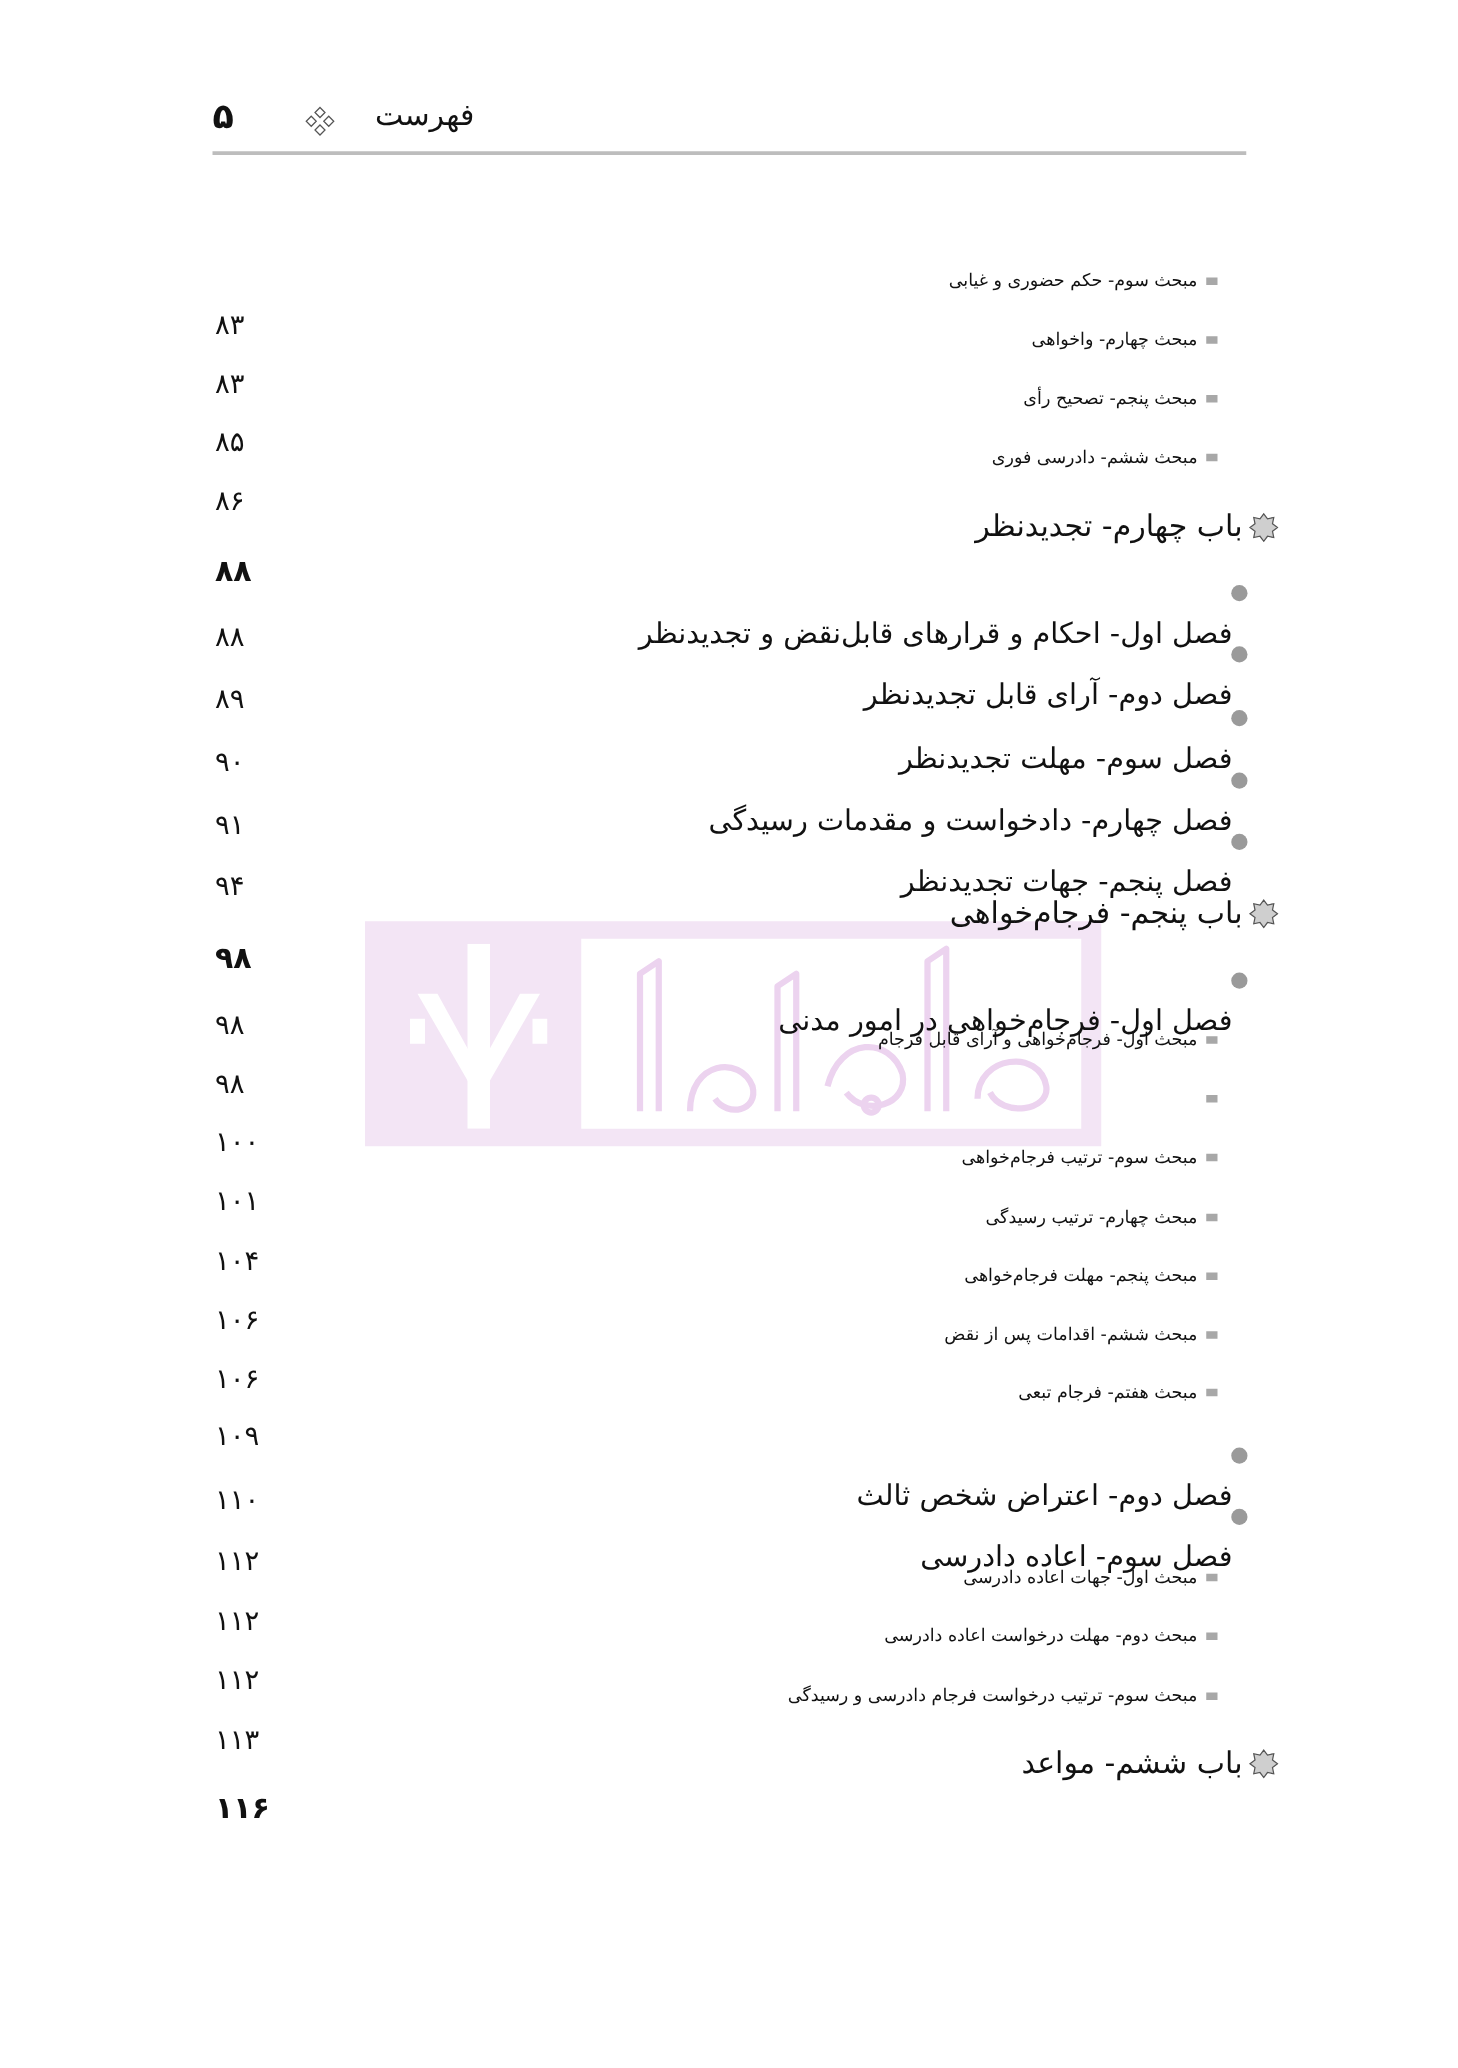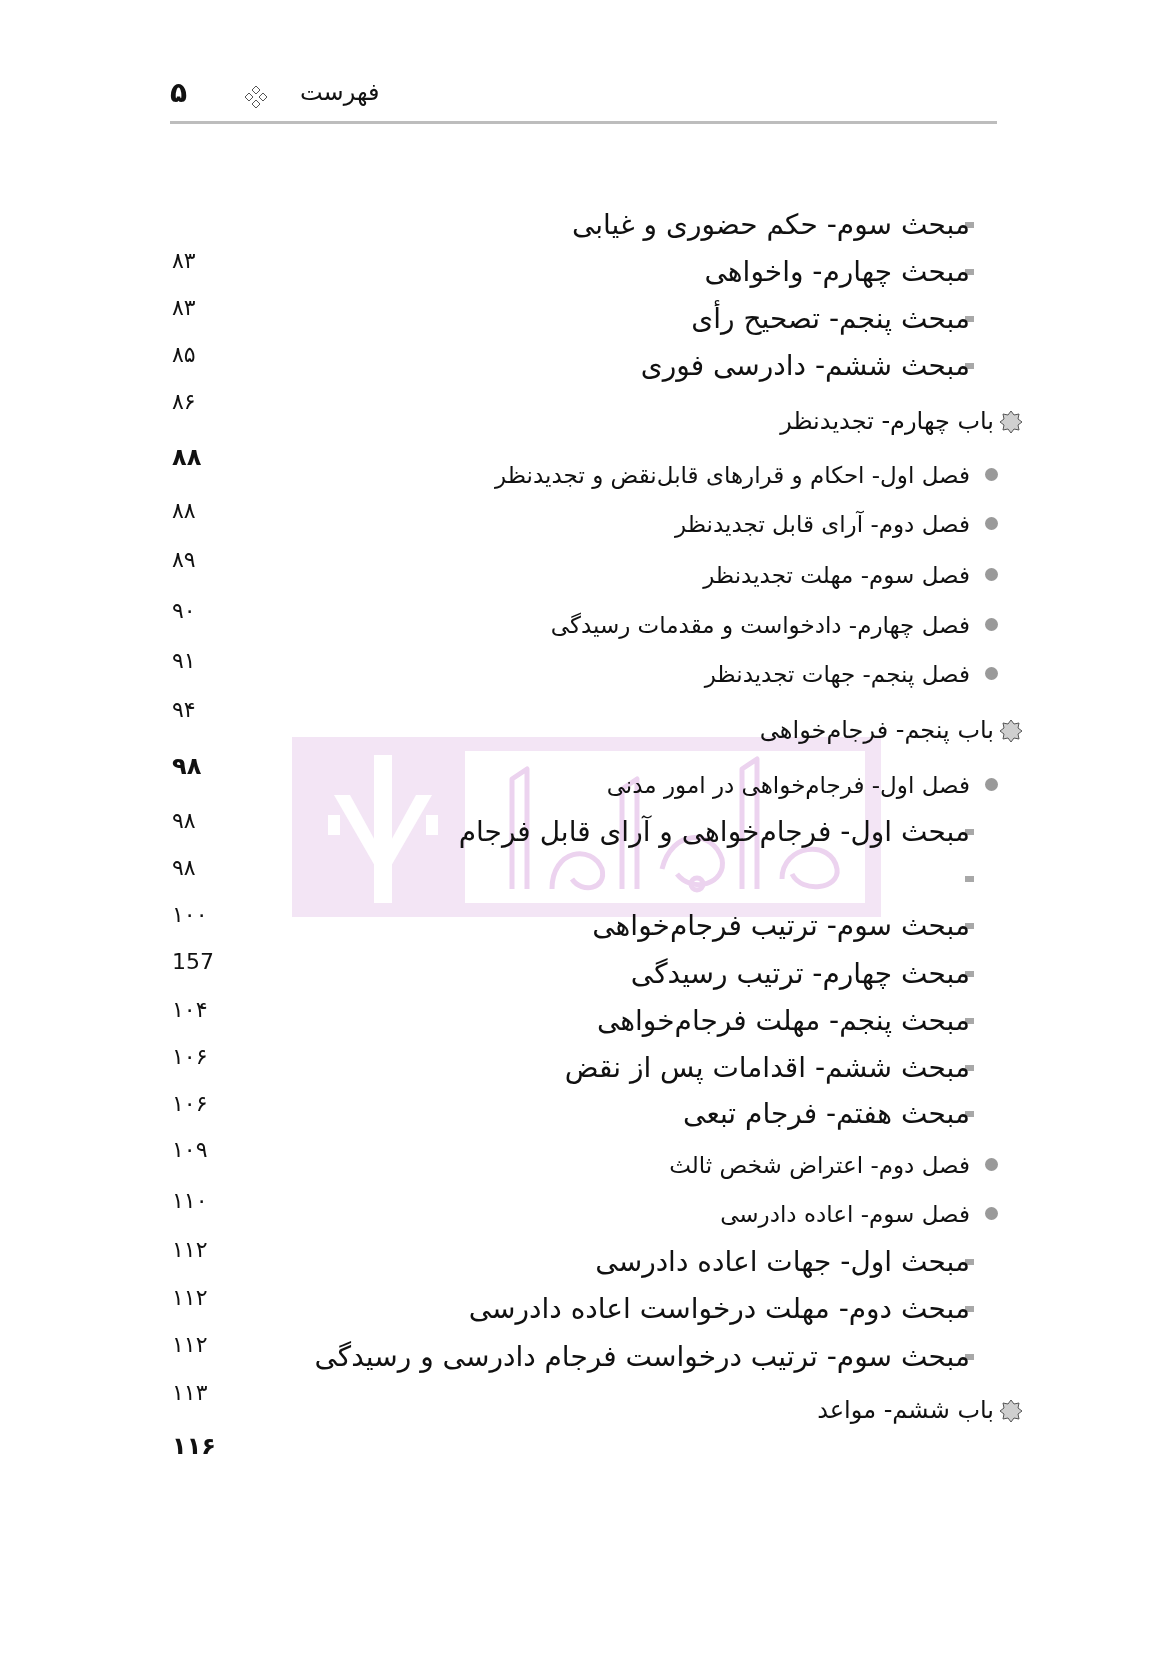--- a/index.html
+++ b/index.html
@@ -11,23 +11,23 @@
   .hdr-rule { position:absolute; top:121px; left:170px; width:827px; height:3px; background:#bdbdbd; }
 
   .watermark { position:absolute; left:292px; top:737px; width:589px; height:180px; background:#f3e5f5; }
   .watermark .inner { position:absolute; left:173px; top:14px; width:400px; height:152px; border:0; background:#fff; }
   .watermark .tree { position:absolute; left:36px; top:18px; width:110px; height:148px; }
   .watermark .script { position:absolute; left:190px; top:12px; width:380px; height:150px; }
 
   .row { position:absolute; left:0; width:1166px; height:40px; }
   .row .page { position:absolute; left:172px; top:0; font-size:22px; line-height:40px;margin-top:36px; }
   .row .txt { position:absolute; right:0; top:0; font-size:22px; line-height:40px; direction:rtl; white-space:nowrap; }
-  .row.mab .txt { right:196px; font-size:28px; }
+  .row.mab .txt { right:208px; font-size:14px; }
   .row.mab .mark { position:absolute; right:192px; top:17px; width:9px; height:6px; background:#a8a8a8; }
-  .row.fasl .txt { right:196px; font-size:23px; }
+  .row.fasl .txt { right:180px; font-size:23px;margin-top:32px; }
   .row.fasl .mark { position:absolute; right:168px; top:13px; width:13px; height:13px; border-radius:50%; background:#9a9a9a; }
   .row.bab .txt { right:172px; font-size:24px; font-weight:normal; }
   .row.bab .page { font-weight:bold; font-size:24px; }
   .row.bab .mark { position:absolute; right:143px; top:9px; width:24px; height:24px; }
 </style>
 </head>
 <body>
 
 <div class="hdr-title">فهرست</div>
 <svg class="hdr-orn" viewBox="0 0 26 26">
@@ -135,21 +135,21 @@
       <span class="txt">مبحث اول- فرجام‌خواهی و آرای قابل فرجام</span>
       <span class="page">۹۸</span>
     </div>
     <div class="row mab" style="top: 859px;">
       <span class="mark"></span>
       <span class="page">۱۰۰</span>
     </div>
     <div class="row mab" style="top: 906px;">
       <span class="mark"></span>
       <span class="txt">مبحث سوم- ترتیب فرجام‌خواهی</span>
-      <span class="page">157</span>
+      <span class="page">۱۰۱</span>
     </div>
     <div class="row mab" style="top: 954px;">
       <span class="mark"></span>
       <span class="txt">مبحث چهارم- ترتیب رسیدگی</span>
       <span class="page">۱۰۴</span>
     </div>
     <div class="row mab" style="top: 1001px;">
       <span class="mark"></span>
       <span class="txt">مبحث پنجم- مهلت فرجام‌خواهی</span>
       <span class="page">۱۰۶</span>

